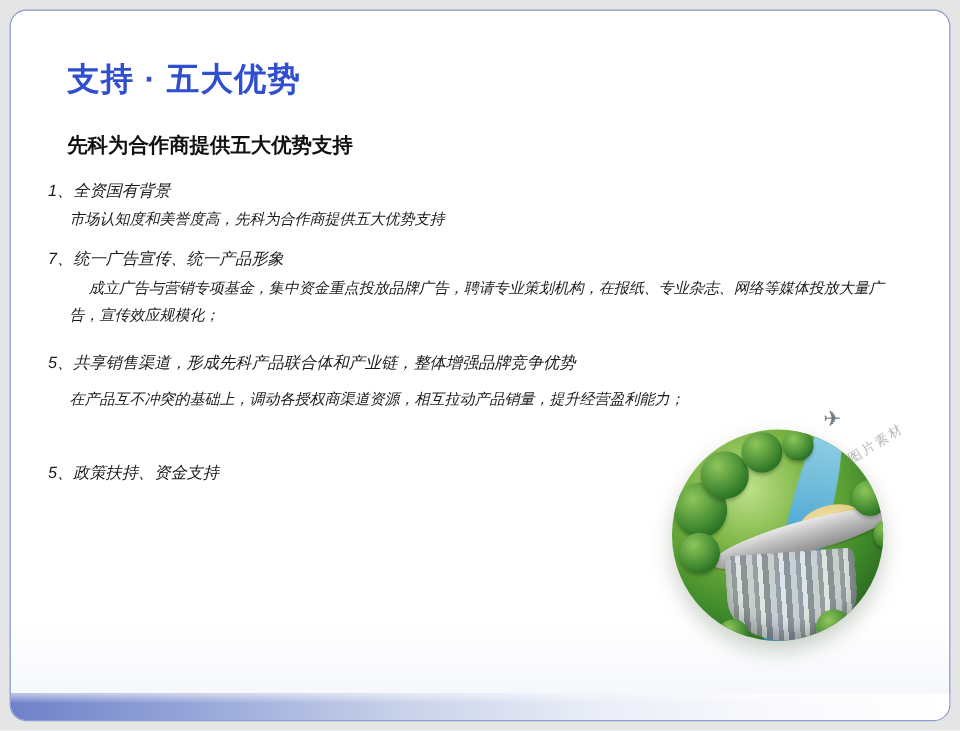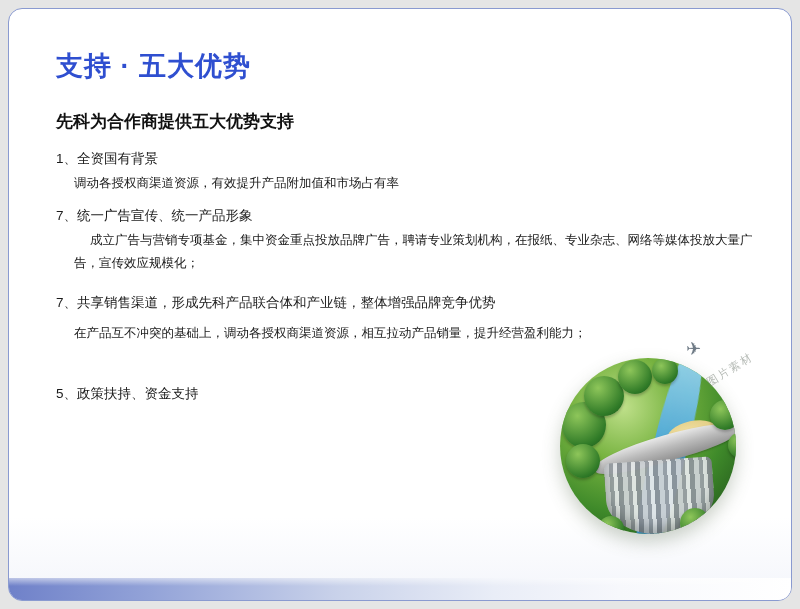--- a/index.html
+++ b/index.html
@@ -71,23 +71,24 @@
     left: 56px;
     top: 110px;
     font-size: 17px;
     font-weight: bold;
     color: #111111;
     white-space: nowrap;
   }
 
   .body-block {
     position: absolute;
-    left: 56px;
+    left: 40px;
     top: 146px;
     width: 716px;
+    font-style: italic;
   }
 
   .item {
     margin-bottom: 2px;
   }
   .item-head {
     font-size: 13.5px;
     color: #1a1a1a;
     line-height: 26px;
     white-space: nowrap;
@@ -213,34 +214,34 @@
   <div class="frame"></div>
 
   <div class="title">支持 · 五大优势</div>
 
   <div class="subtitle">先科为合作商提供五大优势支持</div>
 
   <div class="body-block">
 
     <div class="item">
       <div class="item-head">1、全资国有背景</div>
-      <div class="item-body">调动各授权商渠道资源，有效提升产品附加值和市场占有率</div>
+      <div class="item-body">市场认知度和美誉度高，先科为合作商提供五大优势支持</div>
     </div>
 
     <div class="gap-sm"></div>
 
     <div class="item">
       <div class="item-head">7、统一广告宣传、统一产品形象</div>
       <div class="item-body indent-first">成立广告与营销专项基金，集中资金重点投放品牌广告，聘请专业策划机构，在报纸、专业杂志、网络等媒体投放大量广告，宣传效应规模化；</div>
     </div>
 
     <div class="gap-md"></div>
 
     <div class="item">
-      <div class="item-head">7、共享销售渠道，形成先科产品联合体和产业链，整体增强品牌竞争优势</div>
+      <div class="item-head">5、共享销售渠道，形成先科产品联合体和产业链，整体增强品牌竞争优势</div>
       <div class="gap-sm"></div>
       <div class="item-body">在产品互不冲突的基础上，调动各授权商渠道资源，相互拉动产品销量，提升经营盈利能力；</div>
     </div>
 
     <div class="gap-md"></div>
 
     <div class="item">
       <div class="gap-sm"></div>
     </div>
 

